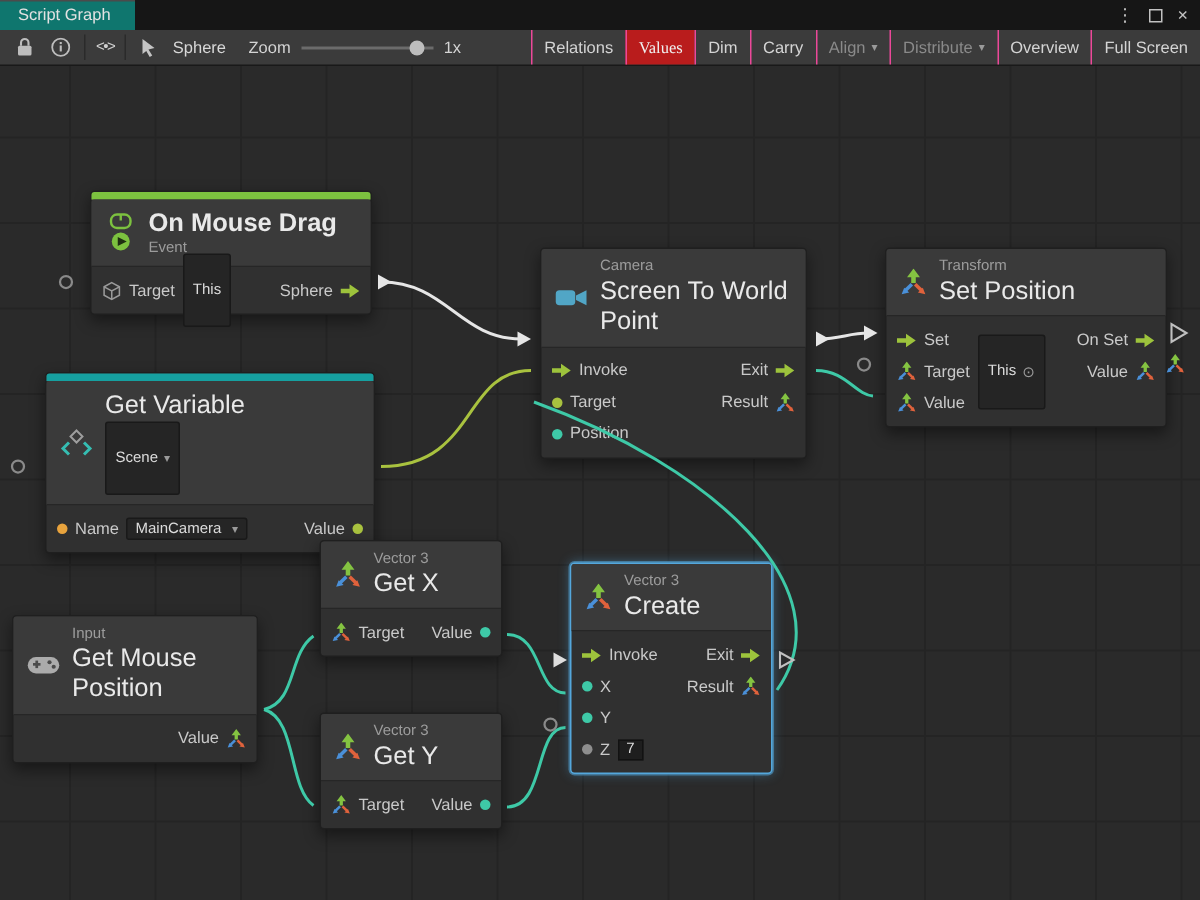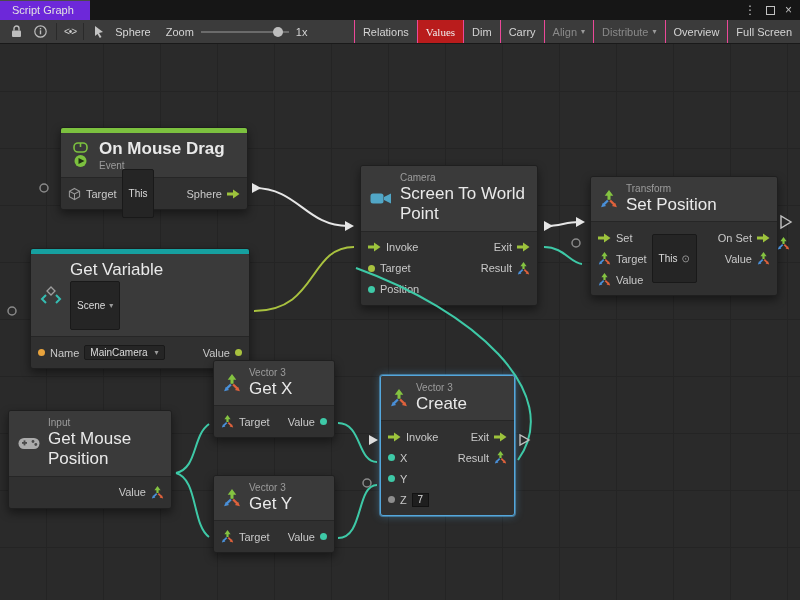--- a/index.html
+++ b/index.html
@@ -1,21 +1,21 @@
 <!DOCTYPE html>
 <html><head>
 <meta charset="utf-8">
 <style>
   * { margin:0; padding:0; box-sizing:border-box; }
   html,body { width:800px; height:600px; overflow:hidden; background:#2a2a2a;
     font-family:"Liberation Sans", sans-serif; }
 
   
   .tabbar { height:20px; background:#161616; display:flex; align-items:stretch; }
-  .tab { background:#6d28d9; color:#e2e2e2; font-size:11px; padding:3px 16px 0 12px;
+  .tab { background:#0f766e; color:#e2e2e2; font-size:11px; padding:3px 16px 0 12px;
     border-top:1px solid #4b4b4b; }
   .tab-spacer { flex:1; }
   .winctl { display:flex; align-items:center; gap:10px; padding:0 8px; color:#c2c2c2; font-size:12px; }
   .winctl .sq { width:9px; height:9px; border:1px solid #c2c2c2; display:inline-block; }
 
   
   .toolbar { height:24px; background:#3b3b3b; border-bottom:1px solid #191919;
     display:flex; align-items:stretch; font-size:11px; color:#d4d4d4; }
   .tgroup { display:flex; align-items:center; gap:6px; padding:0 7px; }
   .tsep { width:1px; background:#2a2a2a; margin:3px 0; }
@@ -243,21 +243,21 @@
 </span>
         </span>
       </div>
       <div class="prow">
         <span class="dot dot-teal"></span>
         <span>Position</span>
       </div>
     </div>
   </div>
 
-  <div class="node" style="left:590px; top:132px; width:188px;">
+  <div class="node" style="left:590px; top:121px; width:188px;">
     <div class="nhead">
       <span class="ico">
   <svg width="18" height="18" viewBox="0 0 13 13">
     <polygon points="6.5,0 9.6,4.2 7.6,4.2 7.6,7 5.4,7 5.4,4.2 3.4,4.2" fill="#84c341"></polygon>
     <path d="M5.7 7.6 L2.6 10.6" stroke="#4a90d9" stroke-width="1.7" fill="none"></path>
     <polygon points="0.8,12.4 4.4,11.6 2,9.3" fill="#4a90d9"></polygon>
     <path d="M7.3 7.6 L10.4 10.6" stroke="#e0623c" stroke-width="1.7" fill="none"></path>
     <polygon points="12.2,12.4 8.6,11.6 11,9.3" fill="#e0623c"></polygon>
   </svg>
 </span>

